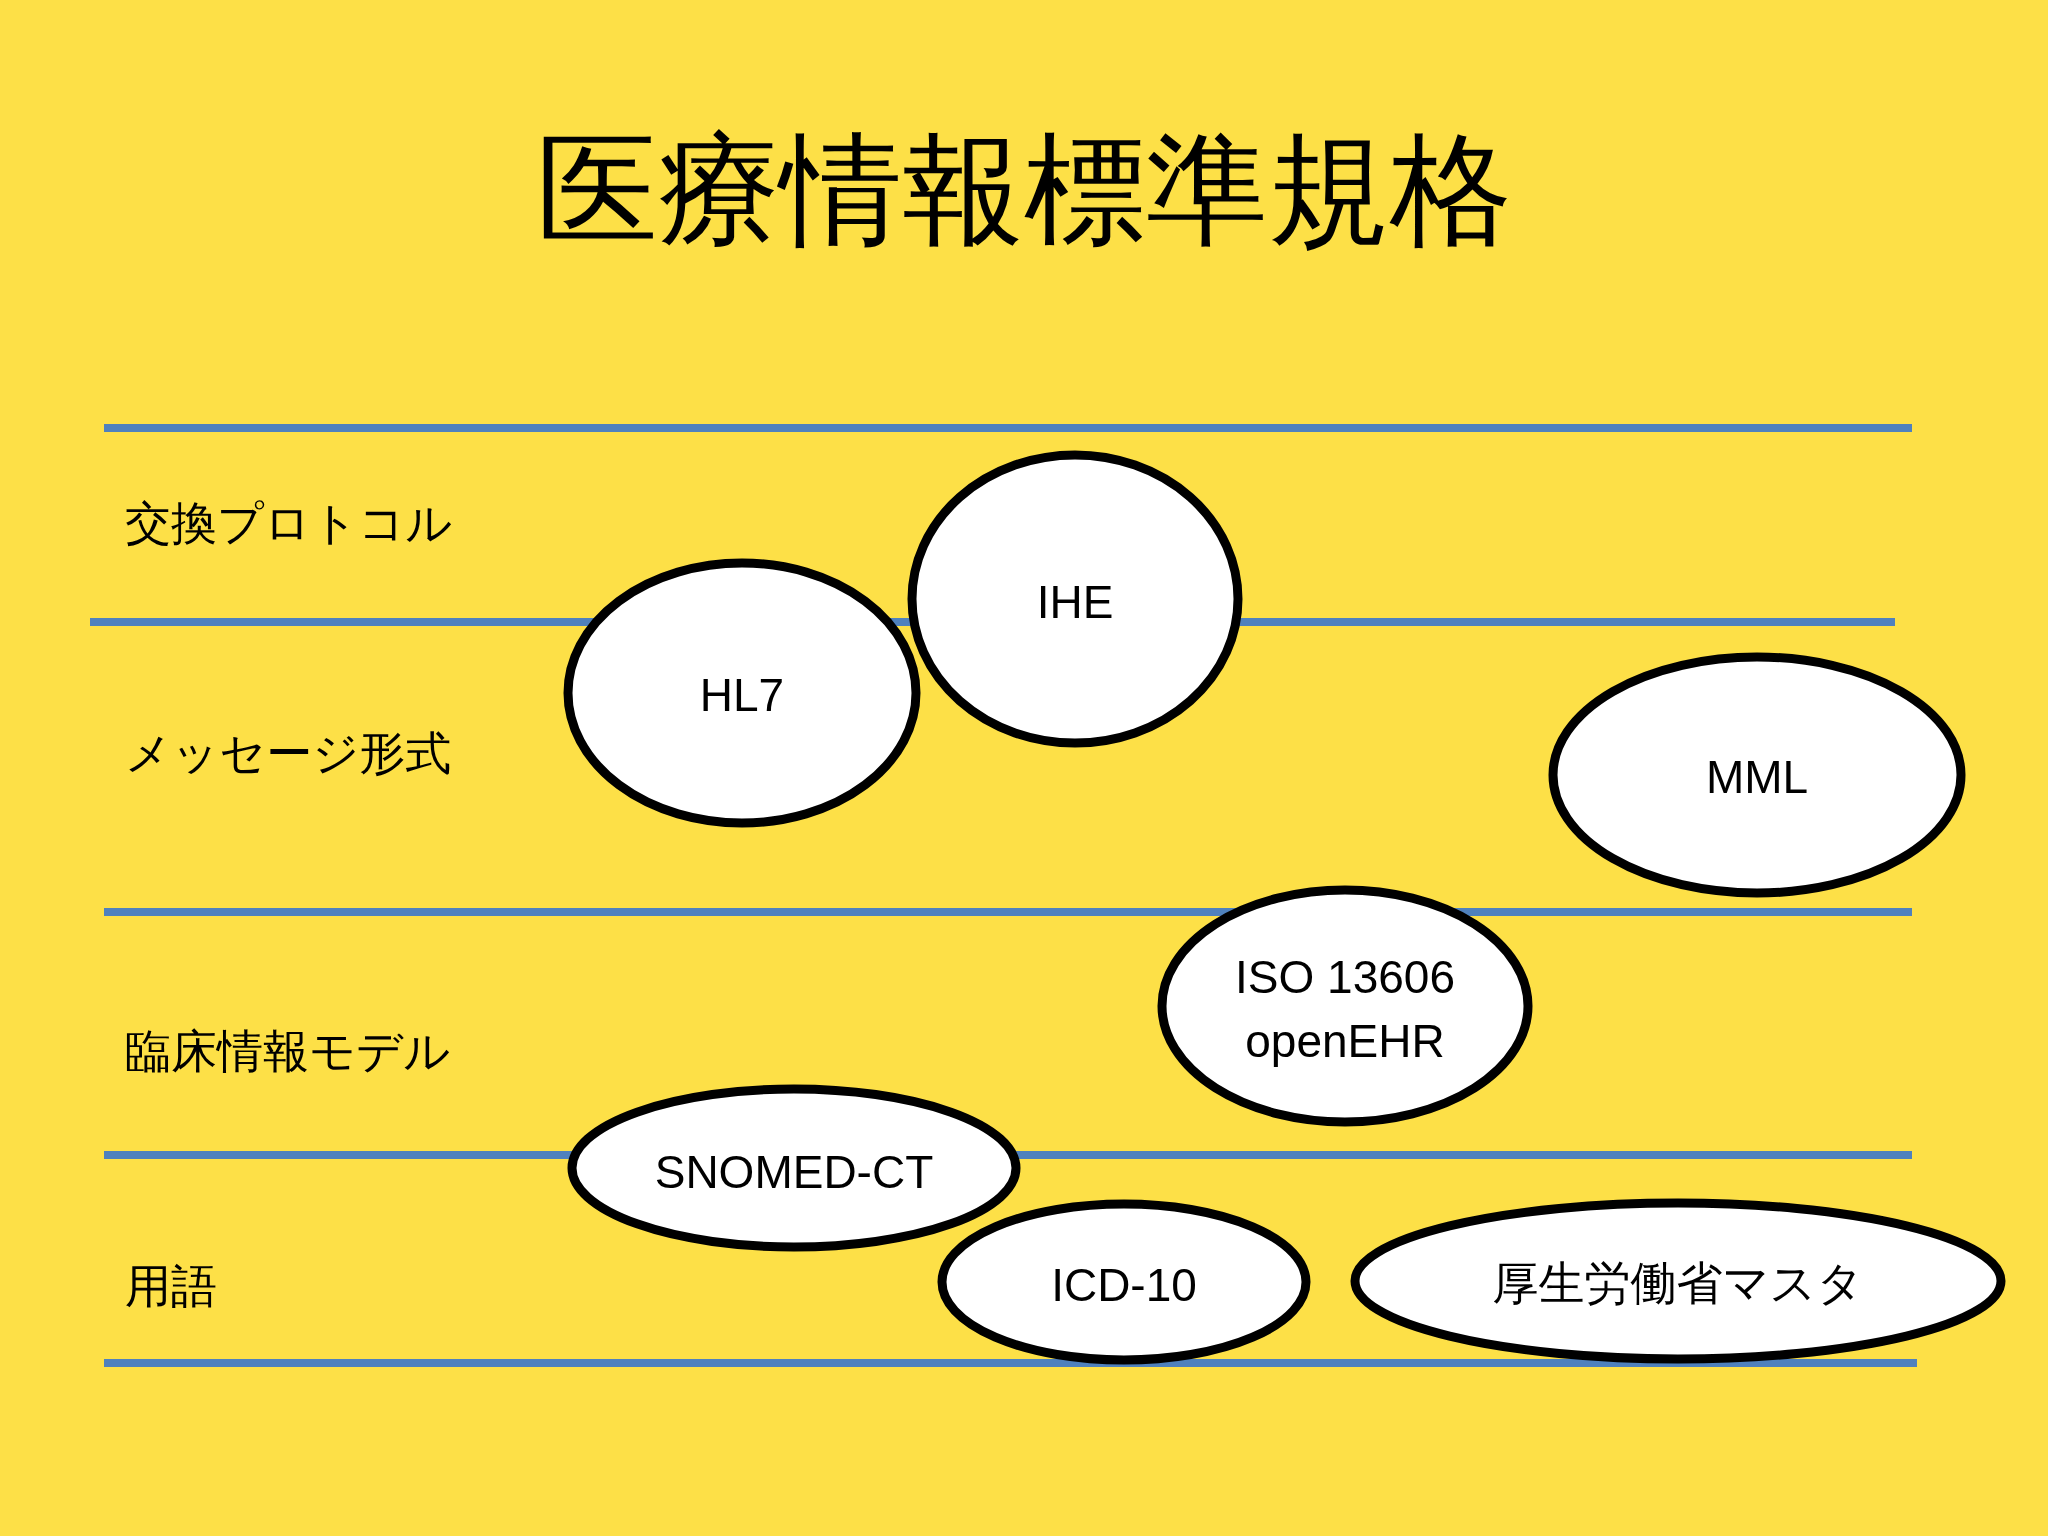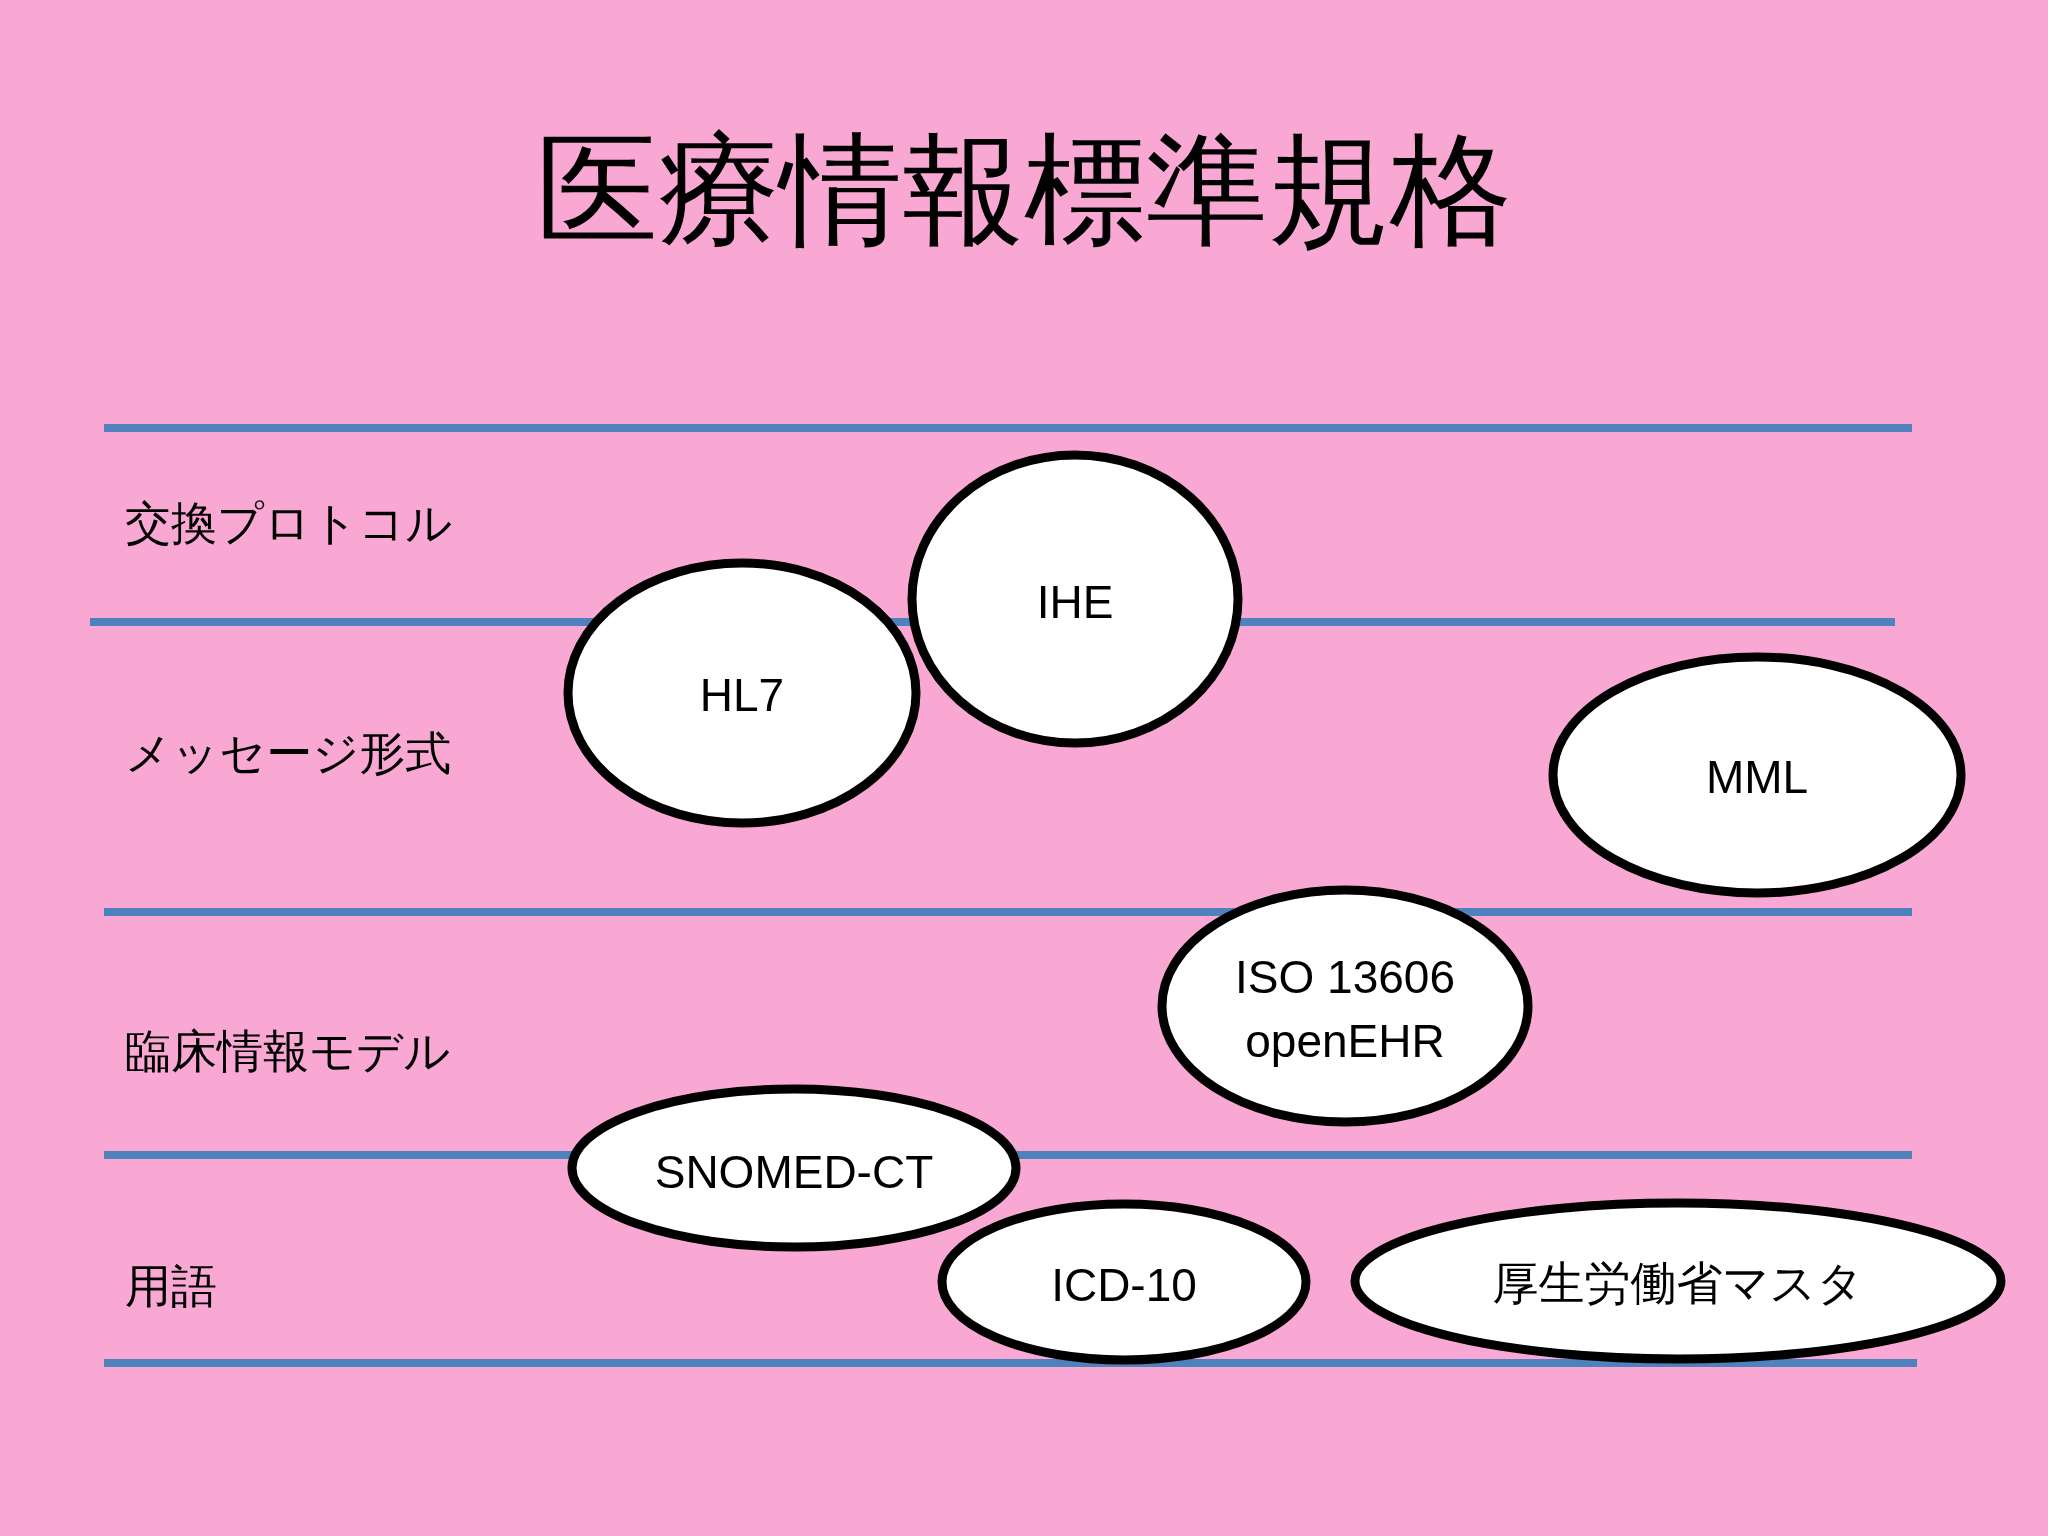--- a/index.html
+++ b/index.html
@@ -4,21 +4,21 @@
 <style>
   html, body {
     margin: 0;
     padding: 0;
     background: #ffffff;
   }
   .slide {
     position: relative;
     width: 2048px;
     height: 1536px;
-    background: #f9a8d4;
+    background: #fde047;
     overflow: hidden;
     font-family: "Liberation Sans", sans-serif;
   }
   svg { display: block; }
   .title-text {
     font-size: 122px;
     fill: #000000;
     text-anchor: middle;
     font-family: "Liberation Sans", sans-serif;
   }

